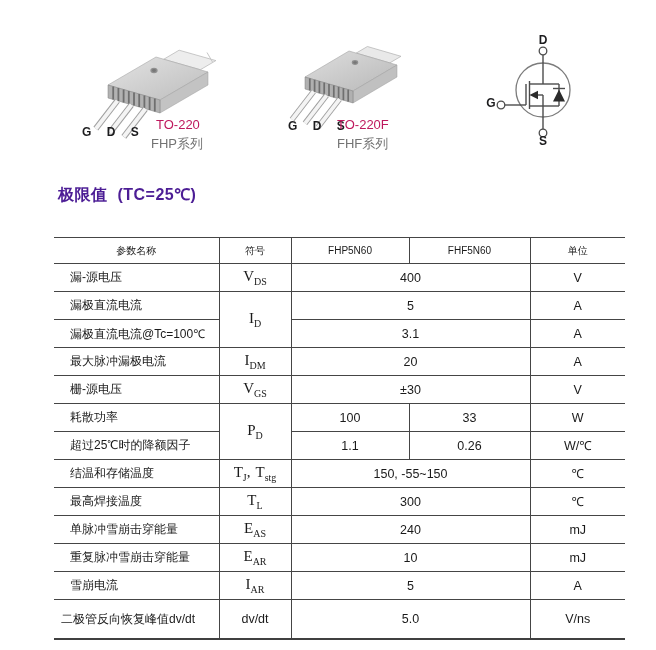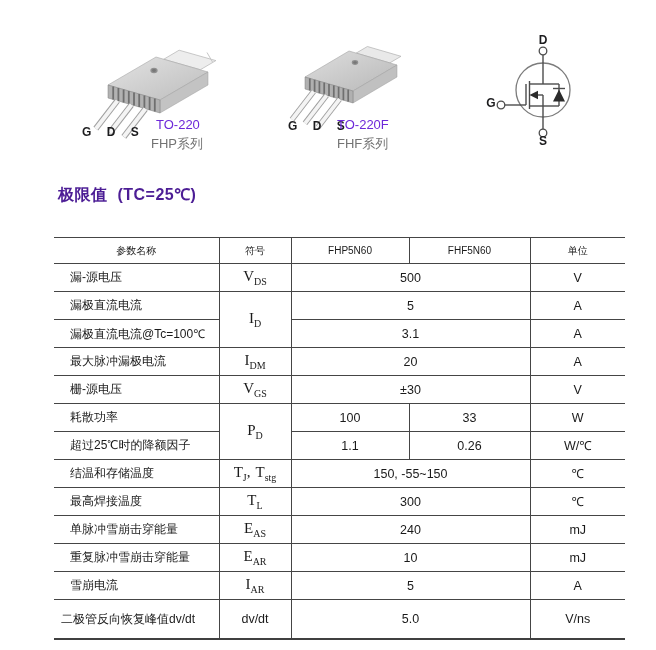--- a/index.html
+++ b/index.html
@@ -4,21 +4,21 @@
 <style>
   html,body{margin:0;padding:0;}
   body{
     width:656px;height:650px;position:relative;background:#ffffff;
     font-family:"Liberation Sans", sans-serif;color:#1c1c1e;overflow:hidden;
   }
   .abs{position:absolute;}
 
   
   .pins{font-weight:bold;font-size:12px;letter-spacing:6px;color:#1c1c1e;}
-  .pkg-name{font-size:13px;color:#6d28d9;}
+  .pkg-name{font-size:13px;color:#be185d;}
   .series{font-size:13px;color:#737373;}
   .term-label{font-weight:bold;font-size:12px;width:20px;text-align:center;color:#1c1c1e;}
 
   
   .section-title{
     left:58px;top:183px;font-size:16px;font-weight:bold;
     letter-spacing:0.5px;white-space:pre;color:#4c1d95;
   }
 
   
@@ -171,21 +171,21 @@
       <td>符号</td>
       <td>FHP5N60</td>
       <td>FHF5N60</td>
       <td>单位</td>
     </tr>
   </thead>
   <tbody>
     <tr>
       <td class="param">漏-源电压</td>
       <td><span class="sym"><span>V</span><sub>DS</sub></span></td>
-      <td colspan="2">500</td>
+      <td colspan="2">400</td>
       <td>V</td>
     </tr>
     <tr>
       <td class="param">漏极直流电流</td>
       <td rowspan="2"><span class="sym"><span>I</span><sub>D</sub></span></td>
       <td colspan="2">5</td>
       <td>A</td>
     </tr>
     <tr>
       <td class="param">漏极直流电流@Tc=100℃</td>

